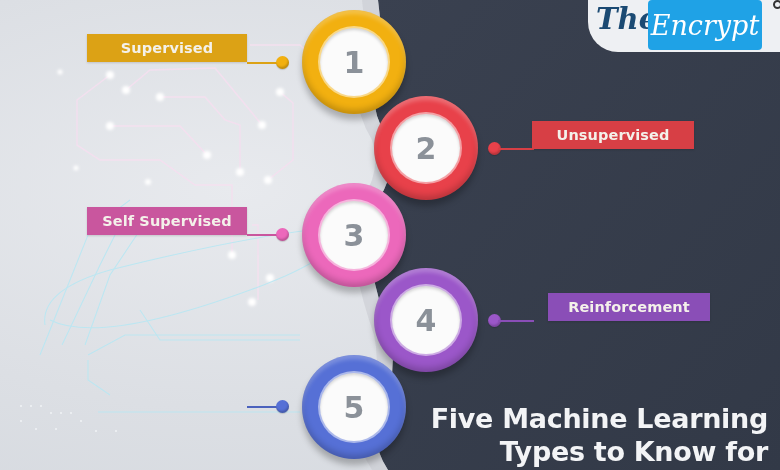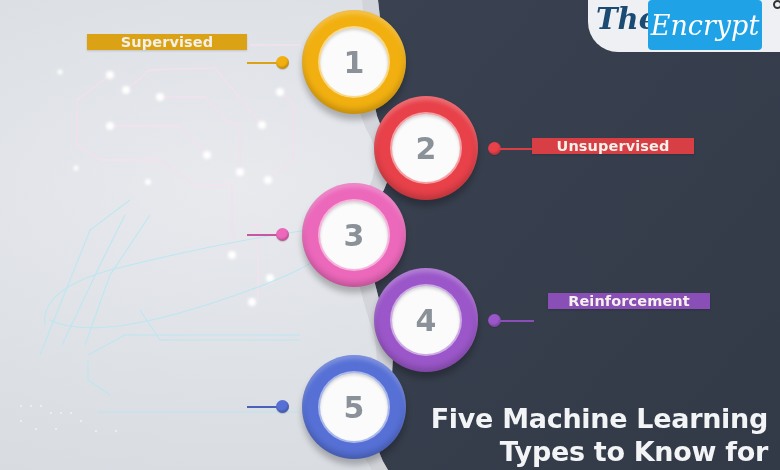--- a/index.html
+++ b/index.html
@@ -1,21 +1,21 @@
 <!DOCTYPE html>
 <html><head>
 <meta charset="utf-8">
 <style>
   * { box-sizing: border-box; margin: 0; padding: 0; }
   html, body { width: 780px; height: 470px; overflow: hidden; }
   body { font-family: "DejaVu Sans", sans-serif; background: #d9dde3; position: relative; }
   .canvas { position: absolute; inset: 0; width: 780px; height: 470px; overflow: hidden;
     background: radial-gradient(ellipse at 30% 40%, #e8eaee 0%, #dcdfe4 55%, #d4d8de 100%); }
   svg.bgsvg { position: absolute; left: 0; top: 0; }
-  .label { position: absolute; height: 16px; color: #f4f1ea; font-weight: bold; font-size: 14.5px;
+  .label { position: absolute; height: 28px; color: #f4f1ea; font-weight: bold; font-size: 14.5px;
     display: flex; align-items: center; justify-content: center; letter-spacing: 0.1px;
     box-shadow: 0 1px 2px rgba(0,0,0,0.15); }
   .connector { position: absolute; height: 2px; }
   .dot { position: absolute; width: 13px; height: 13px; border-radius: 50%;
     box-shadow: inset -1px -2px 2px rgba(0,0,0,0.2), 0 1px 1px rgba(0,0,0,0.15); }
   .circle { position: absolute; width: 104px; height: 104px; border-radius: 50%;
     display: flex; align-items: center; justify-content: center;
     box-shadow: 0 6px 6px rgba(0,0,0,0.25), inset 0 -4px 6px rgba(0,0,0,0.2), inset 0 4px 4px rgba(255,255,255,0.25); }
   .circle .inner { width: 68px; height: 68px; border-radius: 50%; background: #fbfbfb;
     display: flex; align-items: center; justify-content: center;
@@ -125,24 +125,27 @@
       </div>
   </div>
 
   <div class="circle" style="left:374px;top:96px;background:#e8414a;">
     <div class="inner">
         <span>2</span>
       </div>
   </div>
   <div class="dot" style="left:488px;top:142px;background:#e8414a;"></div>
   <div class="connector" style="left:498px;top:148px;width:36px;background:#d73f45;"></div>
-  <div class="label" style="left:532px;top:138px;width:162px;background:#d73f45;">
+  <div class="label" style="left:532px;top:121px;width:162px;background:#d73f45;">
     <span>Unsupervised</span>
   </div>
 
+  <div class="label" style="left:87px;top:207px;width:160px;background:#c9569e;">
+    <span>Self Supervised</span>
+  </div>
   <div class="connector" style="left:247px;top:234px;width:36px;background:#c9569e;"></div>
   <div class="dot" style="left:276px;top:228px;background:#ec68bb;"></div>
   <div class="circle" style="left:302px;top:183px;background:#ec68bb;">
     <div class="inner">
         <span>3</span>
       </div>
   </div>
 
   <div class="circle" style="left:374px;top:268px;background:#9b57c9;">
     <div class="inner">

